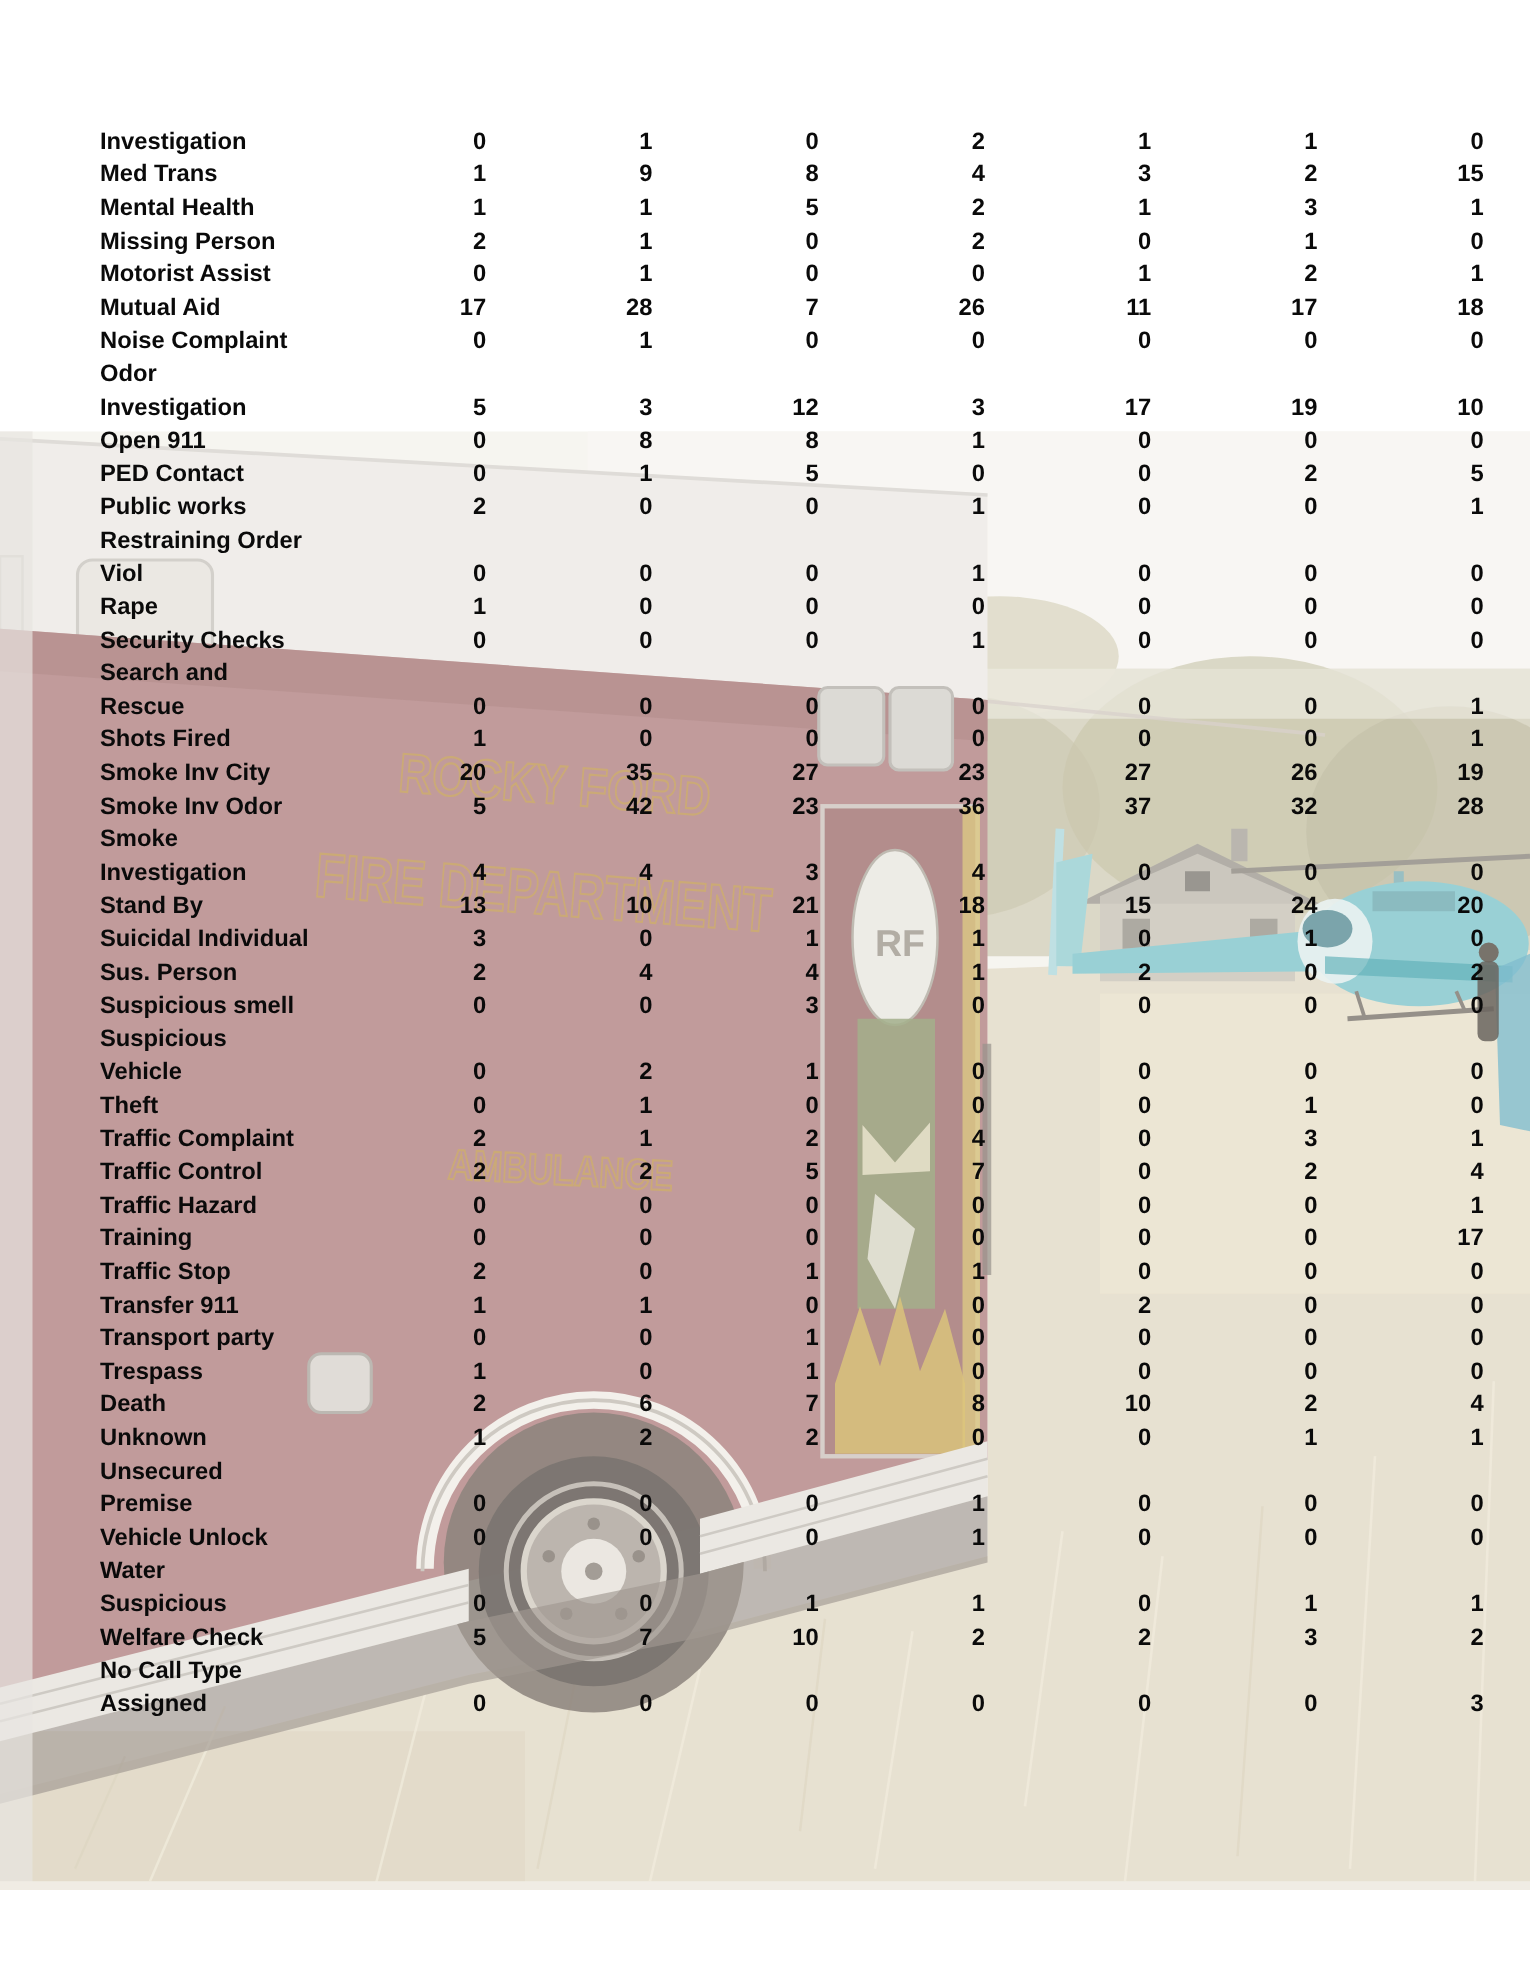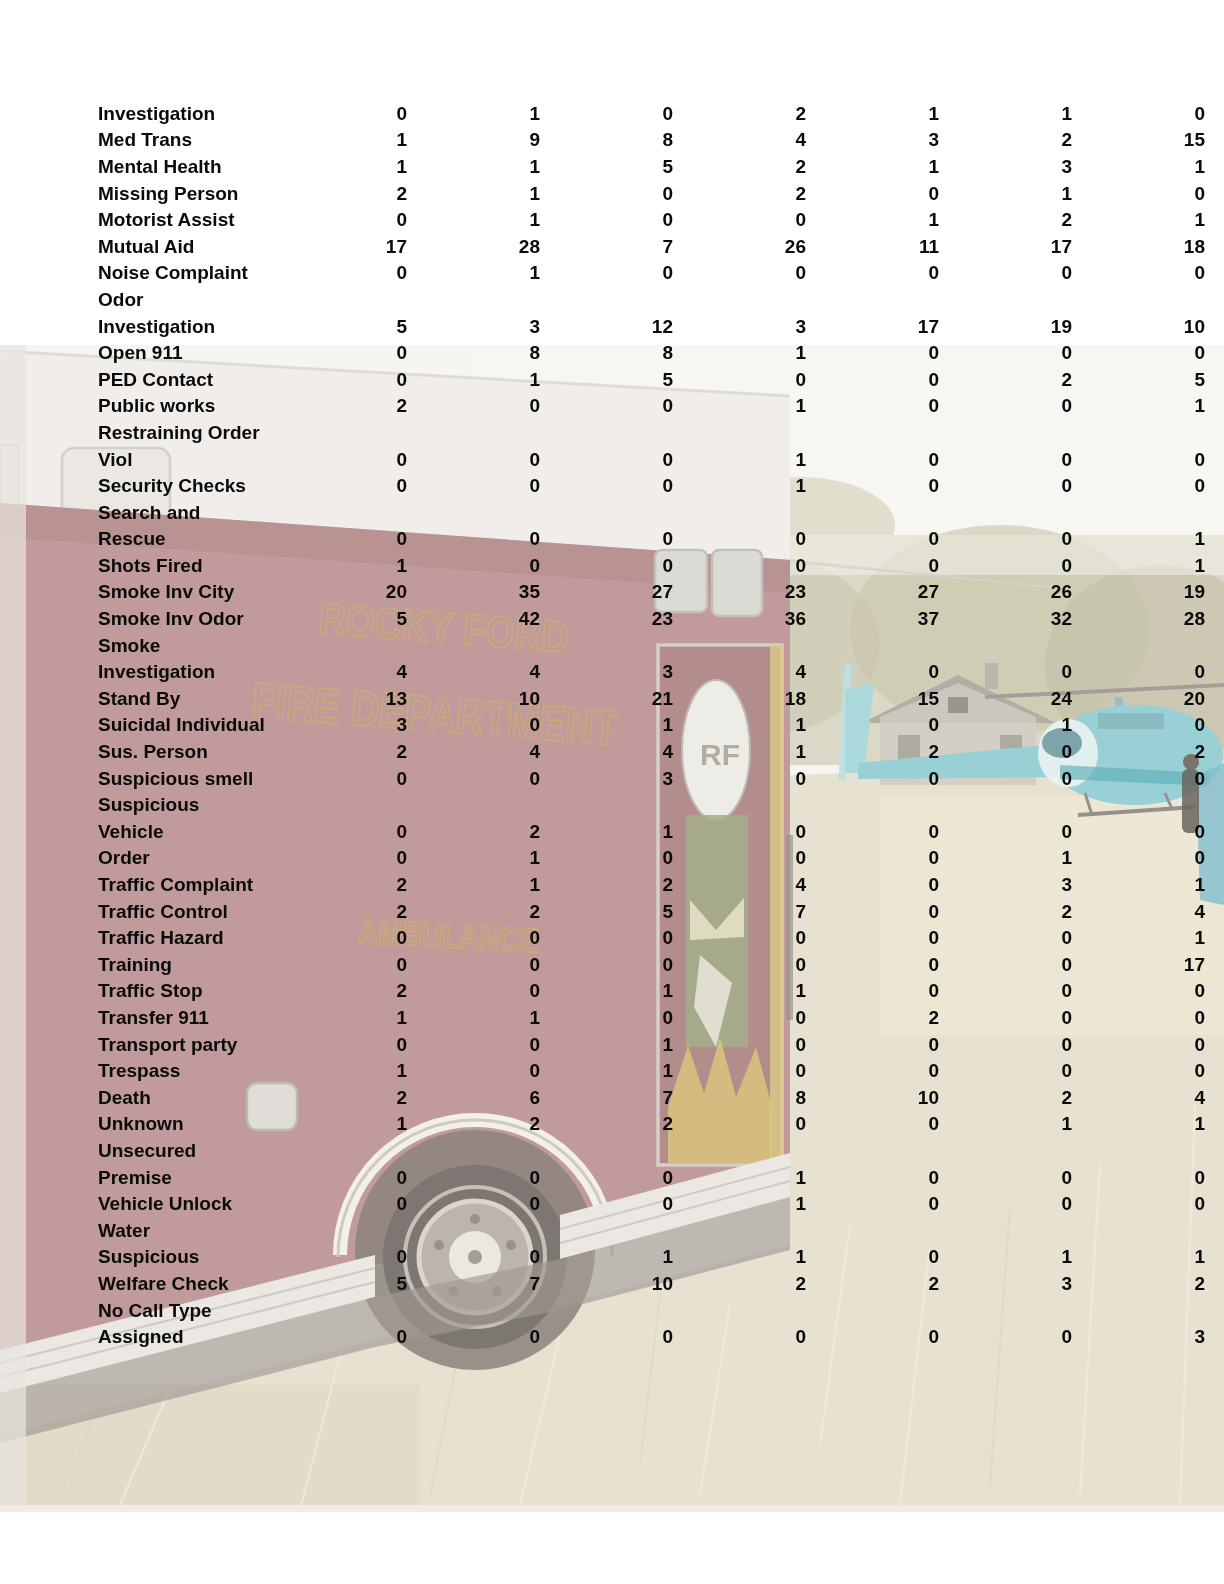--- a/index.html
+++ b/index.html
@@ -16,21 +16,21 @@
   .c-trees{fill:var(--trees,#d8d4c1);}
   .c-grass{fill:var(--grass,#e5decd);}
   .c-silver{fill:var(--silver,#e9e6e0);}
   .c-teal{fill:var(--helicopter_teal,#8fccd1);}
   .outline-text{
     fill:none;stroke:var(--lettering,#c9a55f);stroke-width:1.7;opacity:.8;
     font-family:"Liberation Sans",sans-serif;font-weight:bold;
   }
   
   table.calls{
-    position:absolute;left:98px;top:100px;width:1109px;z-index:2;
+    position:absolute;left:80px;top:100px;width:1109px;z-index:2;
     border-collapse:collapse;table-layout:fixed;
   }
   table.calls td{
     height:26.6px;padding:0;font-size:19px;font-weight:bold;
     color:var(--text,#0a0a0a);line-height:1;white-space:nowrap;overflow:visible;
   }
   table.calls td.lbl{text-align:left;}
   table.calls td.val{text-align:right;padding-right:2px;}
 </style>
 </head>
@@ -316,20 +316,30 @@
           <td class="lbl">Viol</td>
           <td class="val">0</td>
           <td class="val">0</td>
           <td class="val">0</td>
           <td class="val">1</td>
           <td class="val">0</td>
           <td class="val">0</td>
           <td class="val">0</td>
         </tr>
         <tr>
+          <td class="lbl">Rape</td>
+          <td class="val">1</td>
+          <td class="val">0</td>
+          <td class="val">0</td>
+          <td class="val">0</td>
+          <td class="val">0</td>
+          <td class="val">0</td>
+          <td class="val">0</td>
+        </tr>
+        <tr>
           <td class="lbl">Security Checks</td>
           <td class="val">0</td>
           <td class="val">0</td>
           <td class="val">0</td>
           <td class="val">1</td>
           <td class="val">0</td>
           <td class="val">0</td>
           <td class="val">0</td>
         </tr>
         <tr>
@@ -456,21 +466,21 @@
           <td class="lbl">Vehicle</td>
           <td class="val">0</td>
           <td class="val">2</td>
           <td class="val">1</td>
           <td class="val">0</td>
           <td class="val">0</td>
           <td class="val">0</td>
           <td class="val">0</td>
         </tr>
         <tr>
-          <td class="lbl">Order</td>
+          <td class="lbl">Theft</td>
           <td class="val">0</td>
           <td class="val">1</td>
           <td class="val">0</td>
           <td class="val">0</td>
           <td class="val">0</td>
           <td class="val">1</td>
           <td class="val">0</td>
         </tr>
         <tr>
           <td class="lbl">Traffic Complaint</td>

